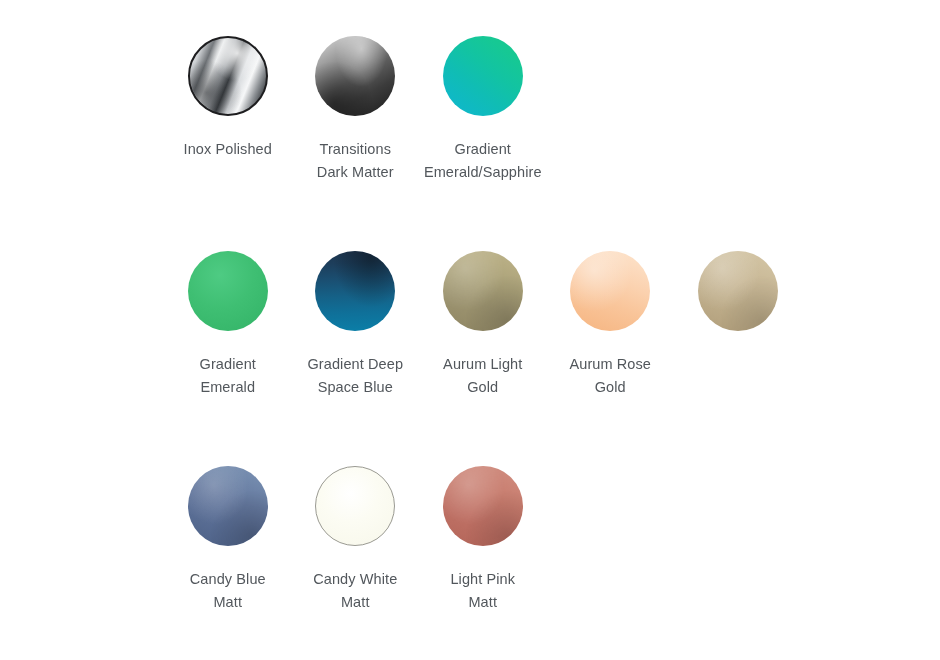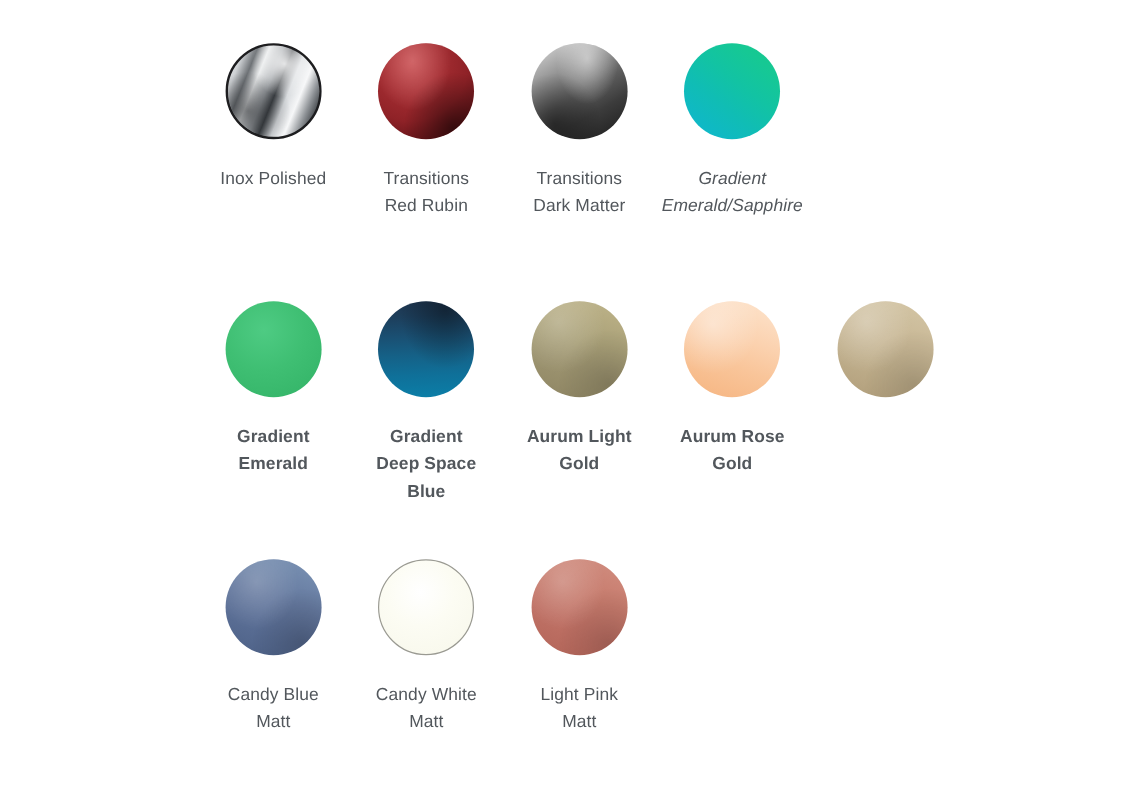--- a/index.html
+++ b/index.html
@@ -17,21 +17,21 @@
     height: 660px;
     padding: 36px 0 0 0;
   }
   .swatch-row {
     display: flex;
     justify-content: flex-start;
     align-items: flex-start;
     padding-left: 164px;
   }
   .swatch-row.row-1 { height: 215px; }
-  .swatch-row.row-2 { height: 215px; font-weight: bold; }
+  .swatch-row.row-2 { height: 215px; }
   .swatch-row.row-3 { height: 200px; }
 
   .swatch-cell {
     width: 127.5px;
     display: flex;
     flex-direction: column;
     align-items: center;
     cursor: pointer;
   }
   .swatch-cell.empty { cursor: default; }
@@ -58,21 +58,21 @@
   }
 
   .swatch-label {
     font-size: 14.5px;
     line-height: 23px;
     color: #52575c;
     text-align: center;
     width: 96px;
     letter-spacing: 0.1px;
   }
-  .swatch-label.wide { width: 150px; font-style: italic; }
+  .swatch-label.wide { width: 150px; }
 
   
 
   
   .fin-inox {
     border: 2.5px solid #1d1d1f;
     background:
       linear-gradient(112deg, #f2f3f4 0%, #cfd2d5 14%, #6e7276 24%,
                       #e9ebec 33%, #9a9ea2 44%, #3c4044 52%,
                       #d8dbde 62%, #f6f7f8 72%, #8e9296 82%,
@@ -207,26 +207,20 @@
 <div id="swatch-grid">
   <div class="swatch-row row-1">
       <div class="swatch-cell">
         <div class="sphere-wrap">
           <div class="sphere fin-inox"></div>
         </div>
         <div class="swatch-label">Inox Polished</div>
       </div>
       <div class="swatch-cell">
         <div class="sphere-wrap">
-          <div class="sphere fin-red-rubin"></div>
-        </div>
-        <div class="swatch-label">Transitions Red Rubin</div>
-      </div>
-      <div class="swatch-cell">
-        <div class="sphere-wrap">
           <div class="sphere fin-dark-matter"></div>
         </div>
         <div class="swatch-label">Transitions Dark Matter</div>
       </div>
       <div class="swatch-cell">
         <div class="sphere-wrap">
           <div class="sphere fin-emerald-sapphire"></div>
         </div>
         <div class="swatch-label wide">Gradient Emerald/Sapphire</div>
       </div>

